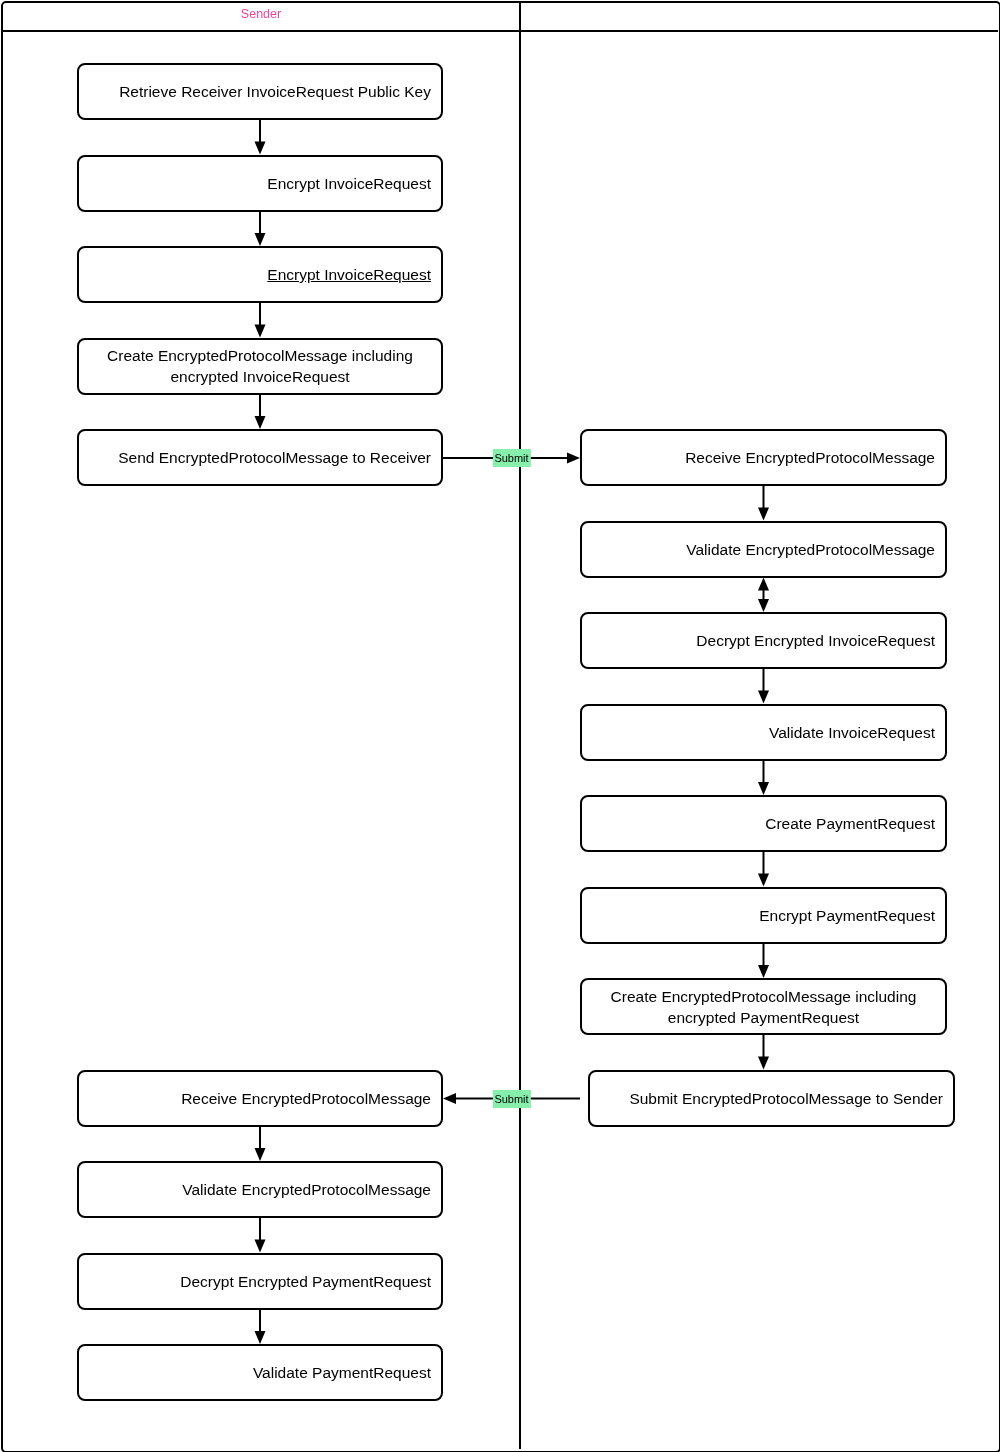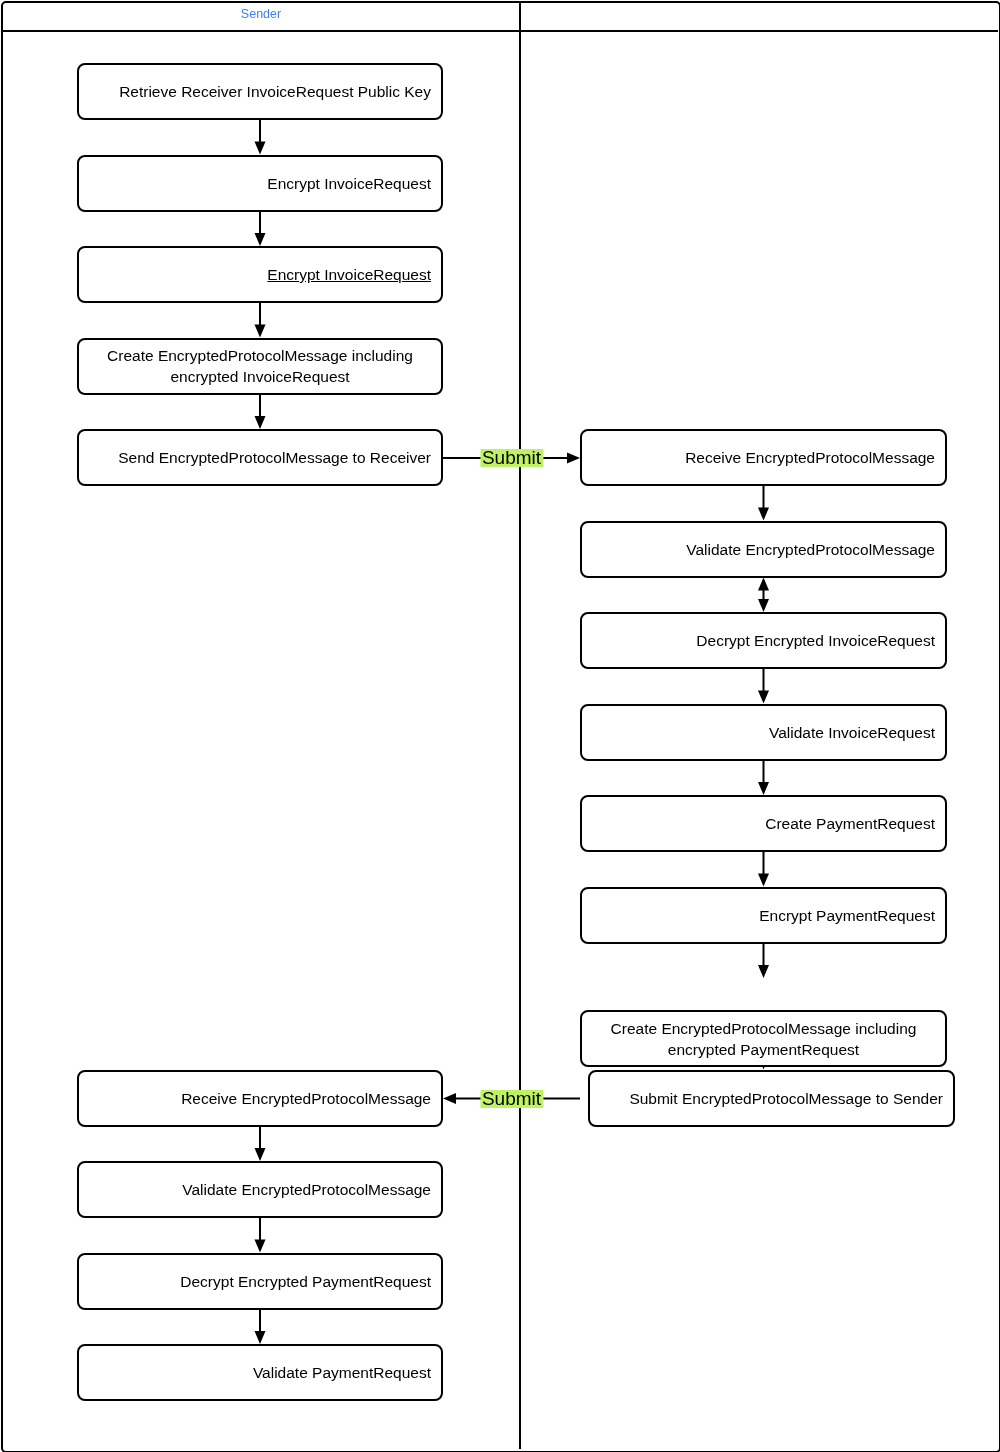--- a/index.html
+++ b/index.html
@@ -9,31 +9,31 @@
     overflow:hidden;
   }
   #connectors{position:absolute;left:0;top:0;width:1000px;height:1452px;}
   .frame{
     position:absolute;left:1px;top:1px;width:996px;height:1448px;
     border:2px solid #000000;border-radius:5px;pointer-events:none;
   }
   .hdr{
     position:absolute;top:2px;height:24px;display:flex;
     align-items:center;justify-content:center;
-    font-size:12.5px;color:#3b82f6;
+    font-size:12.5px;color:#ec4899;
   }
   .node{
     position:absolute;box-sizing:border-box;height:57px;
     background:#ffffff;border:2px solid #000000;border-radius:8px;
     display:flex;align-items:center;justify-content:flex-end;
     text-align:center;font-size:15.5px;line-height:21px;padding:2px 10px;
   }
   .flow-label{
     position:absolute;transform:translate(-50%,-50%);
-    background:#bef264;padding:0 2px;font-size:19px;line-height:18px;
+    background:#86efac;padding:0 2px;font-size:11px;line-height:18px;
     white-space:nowrap;
   }
 </style>
 </head>
 <body>
 
 <div id="canvas">
   <svg id="connectors">
       <line x1="2" y1="31" x2="998" y2="31" stroke="#000000" stroke-width="2"></line>
       <line x1="520" y1="2" x2="520" y2="1449" stroke="#000000" stroke-width="2"></line>
@@ -116,21 +116,21 @@
       </div>
       <div class="node" style="left: 580px; top: 703.5px; width: 367px;">
         <span>Validate InvoiceRequest</span>
       </div>
       <div class="node" style="left: 580px; top: 795px; width: 367px;">
         <span>Create PaymentRequest</span>
       </div>
       <div class="node" style="left: 580px; top: 886.5px; width: 367px;">
         <span>Encrypt PaymentRequest</span>
       </div>
-      <div class="node" style="left: 580px; top: 978px; width: 367px; margin-top: 32px;">
+      <div class="node" style="left: 580px; top: 978px; width: 367px;">
         <span>Create EncryptedProtocolMessage including encrypted PaymentRequest</span>
       </div>
       <div class="node" style="left: 580px; top: 1069.5px; width: 367px; margin-left: 8px;">
         <span>Submit EncryptedProtocolMessage to Sender</span>
       </div>
     </div>
   <div id="labels">
       <div class="flow-label" style="left: 511.5px; top: 458px;">Submit</div>
       <div class="flow-label" style="left: 511.5px; top: 1098.5px;">Submit</div>
     </div>

